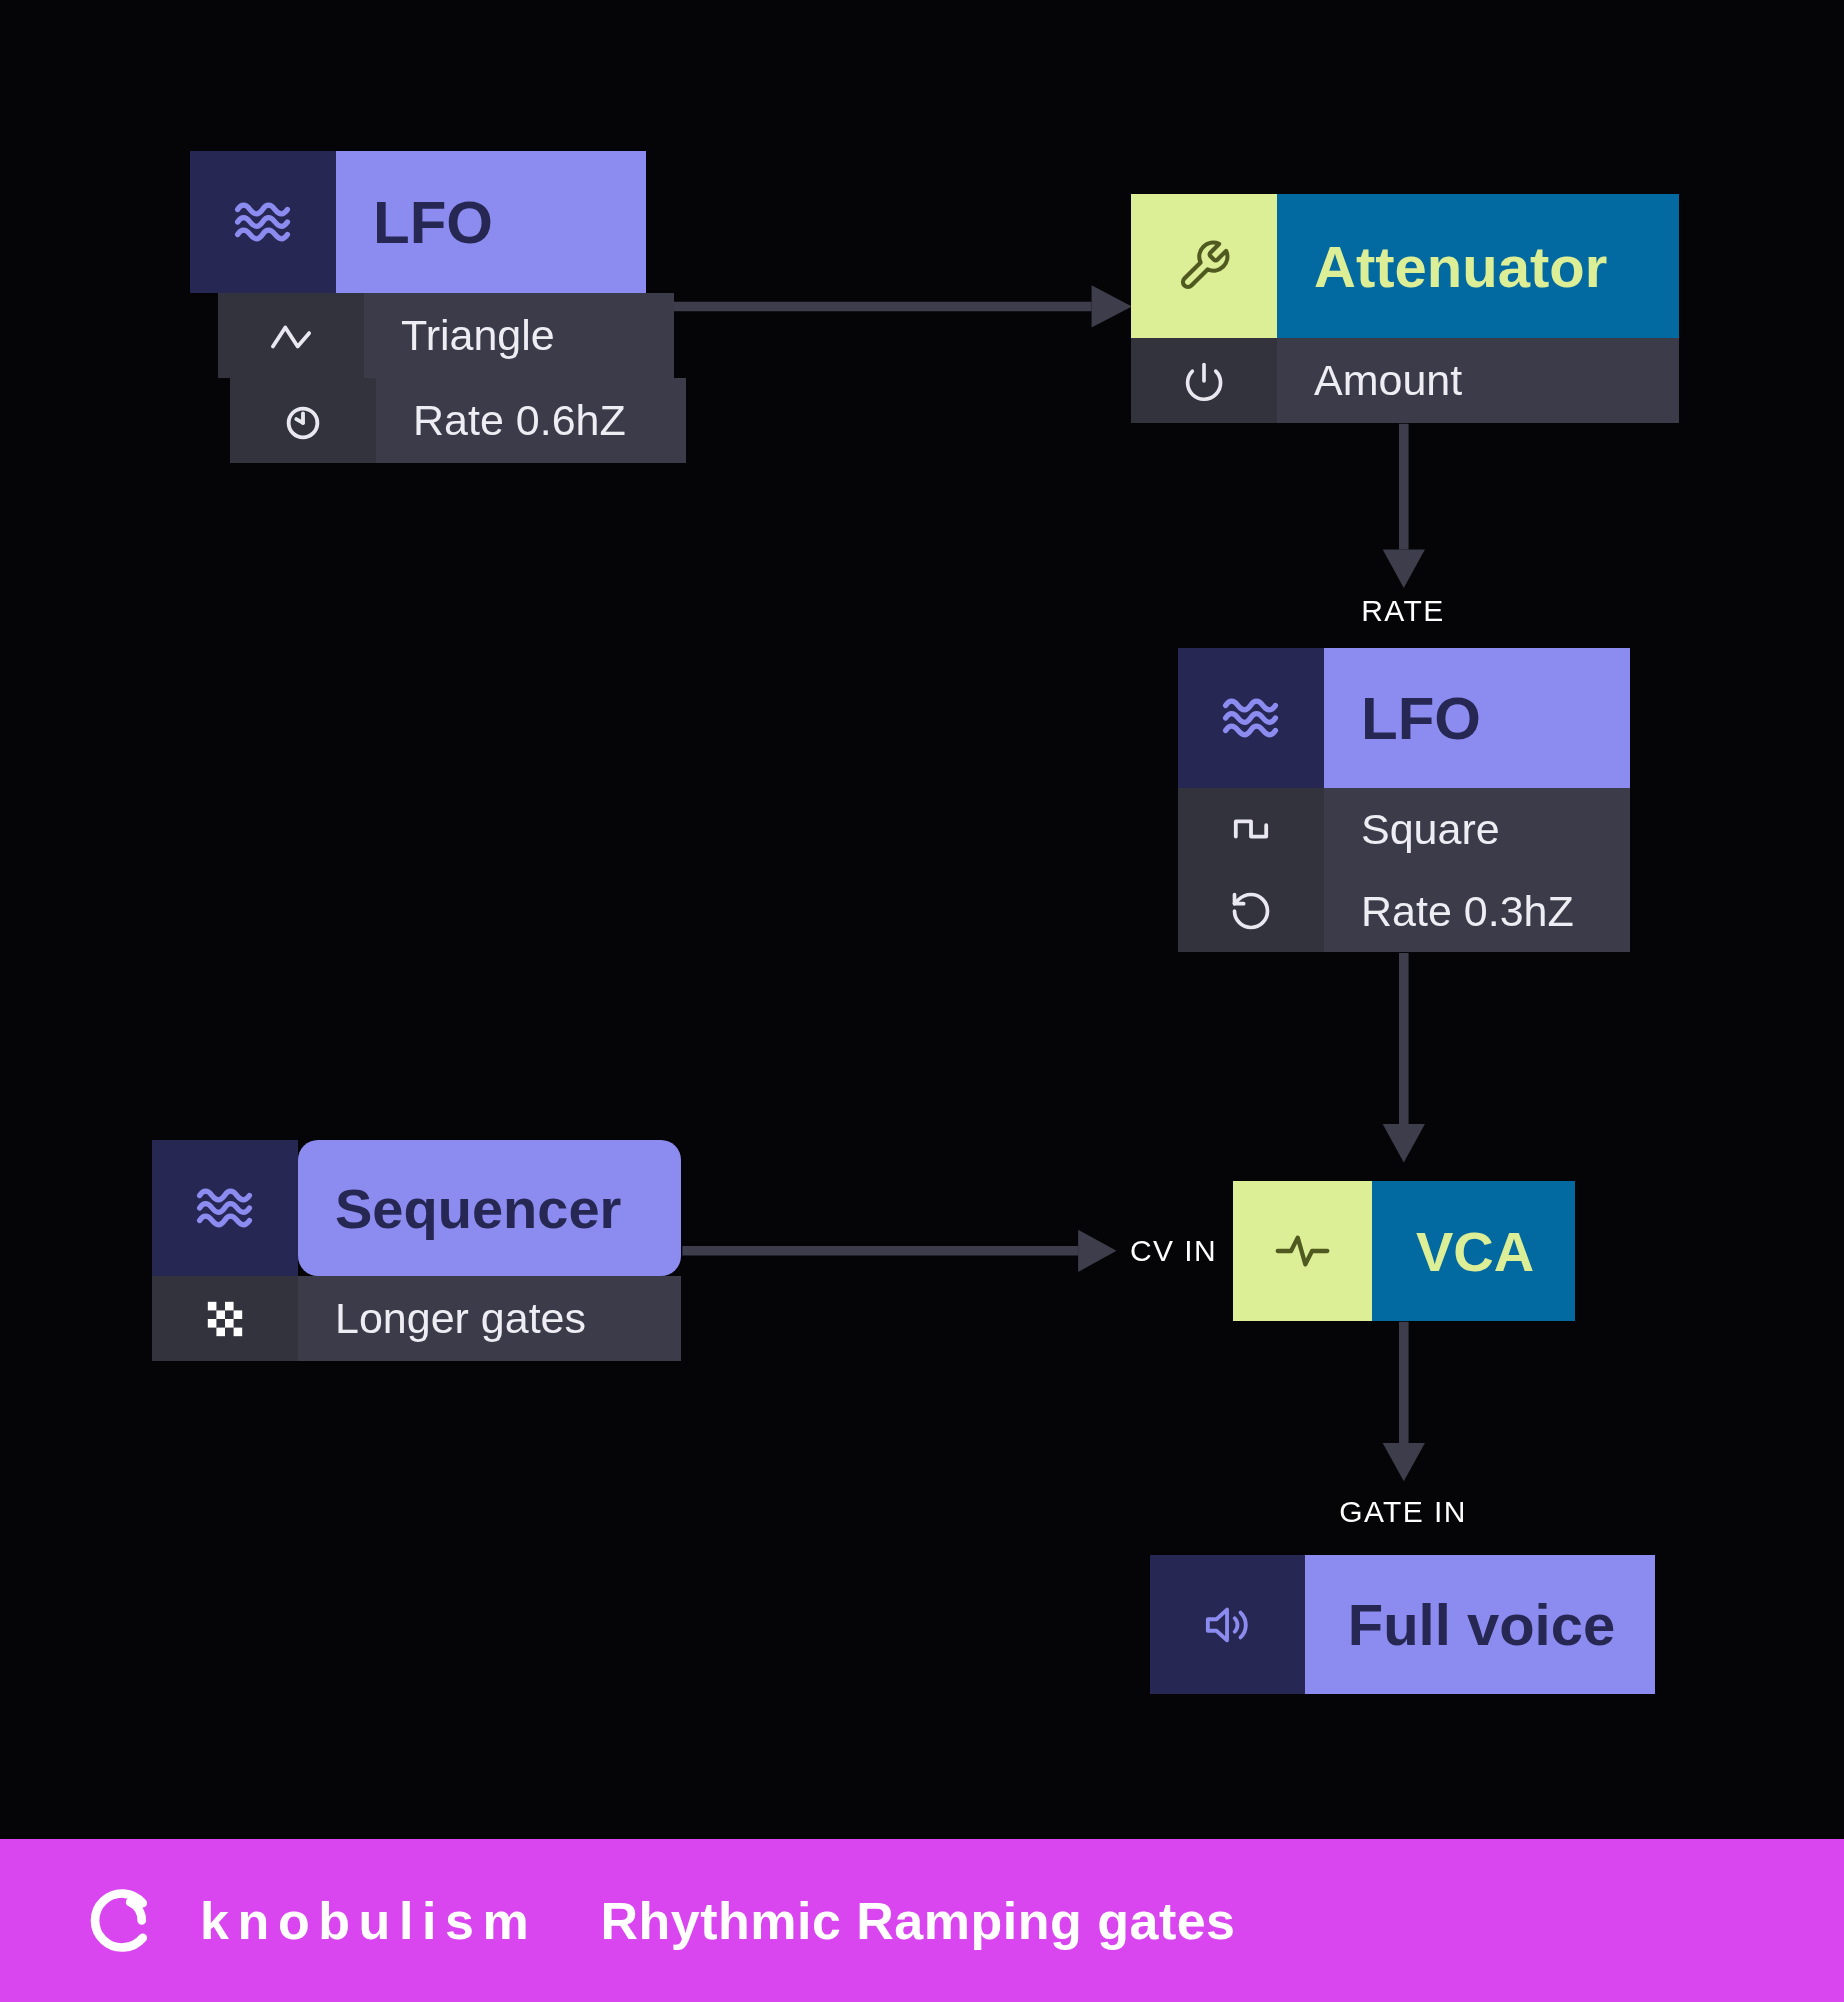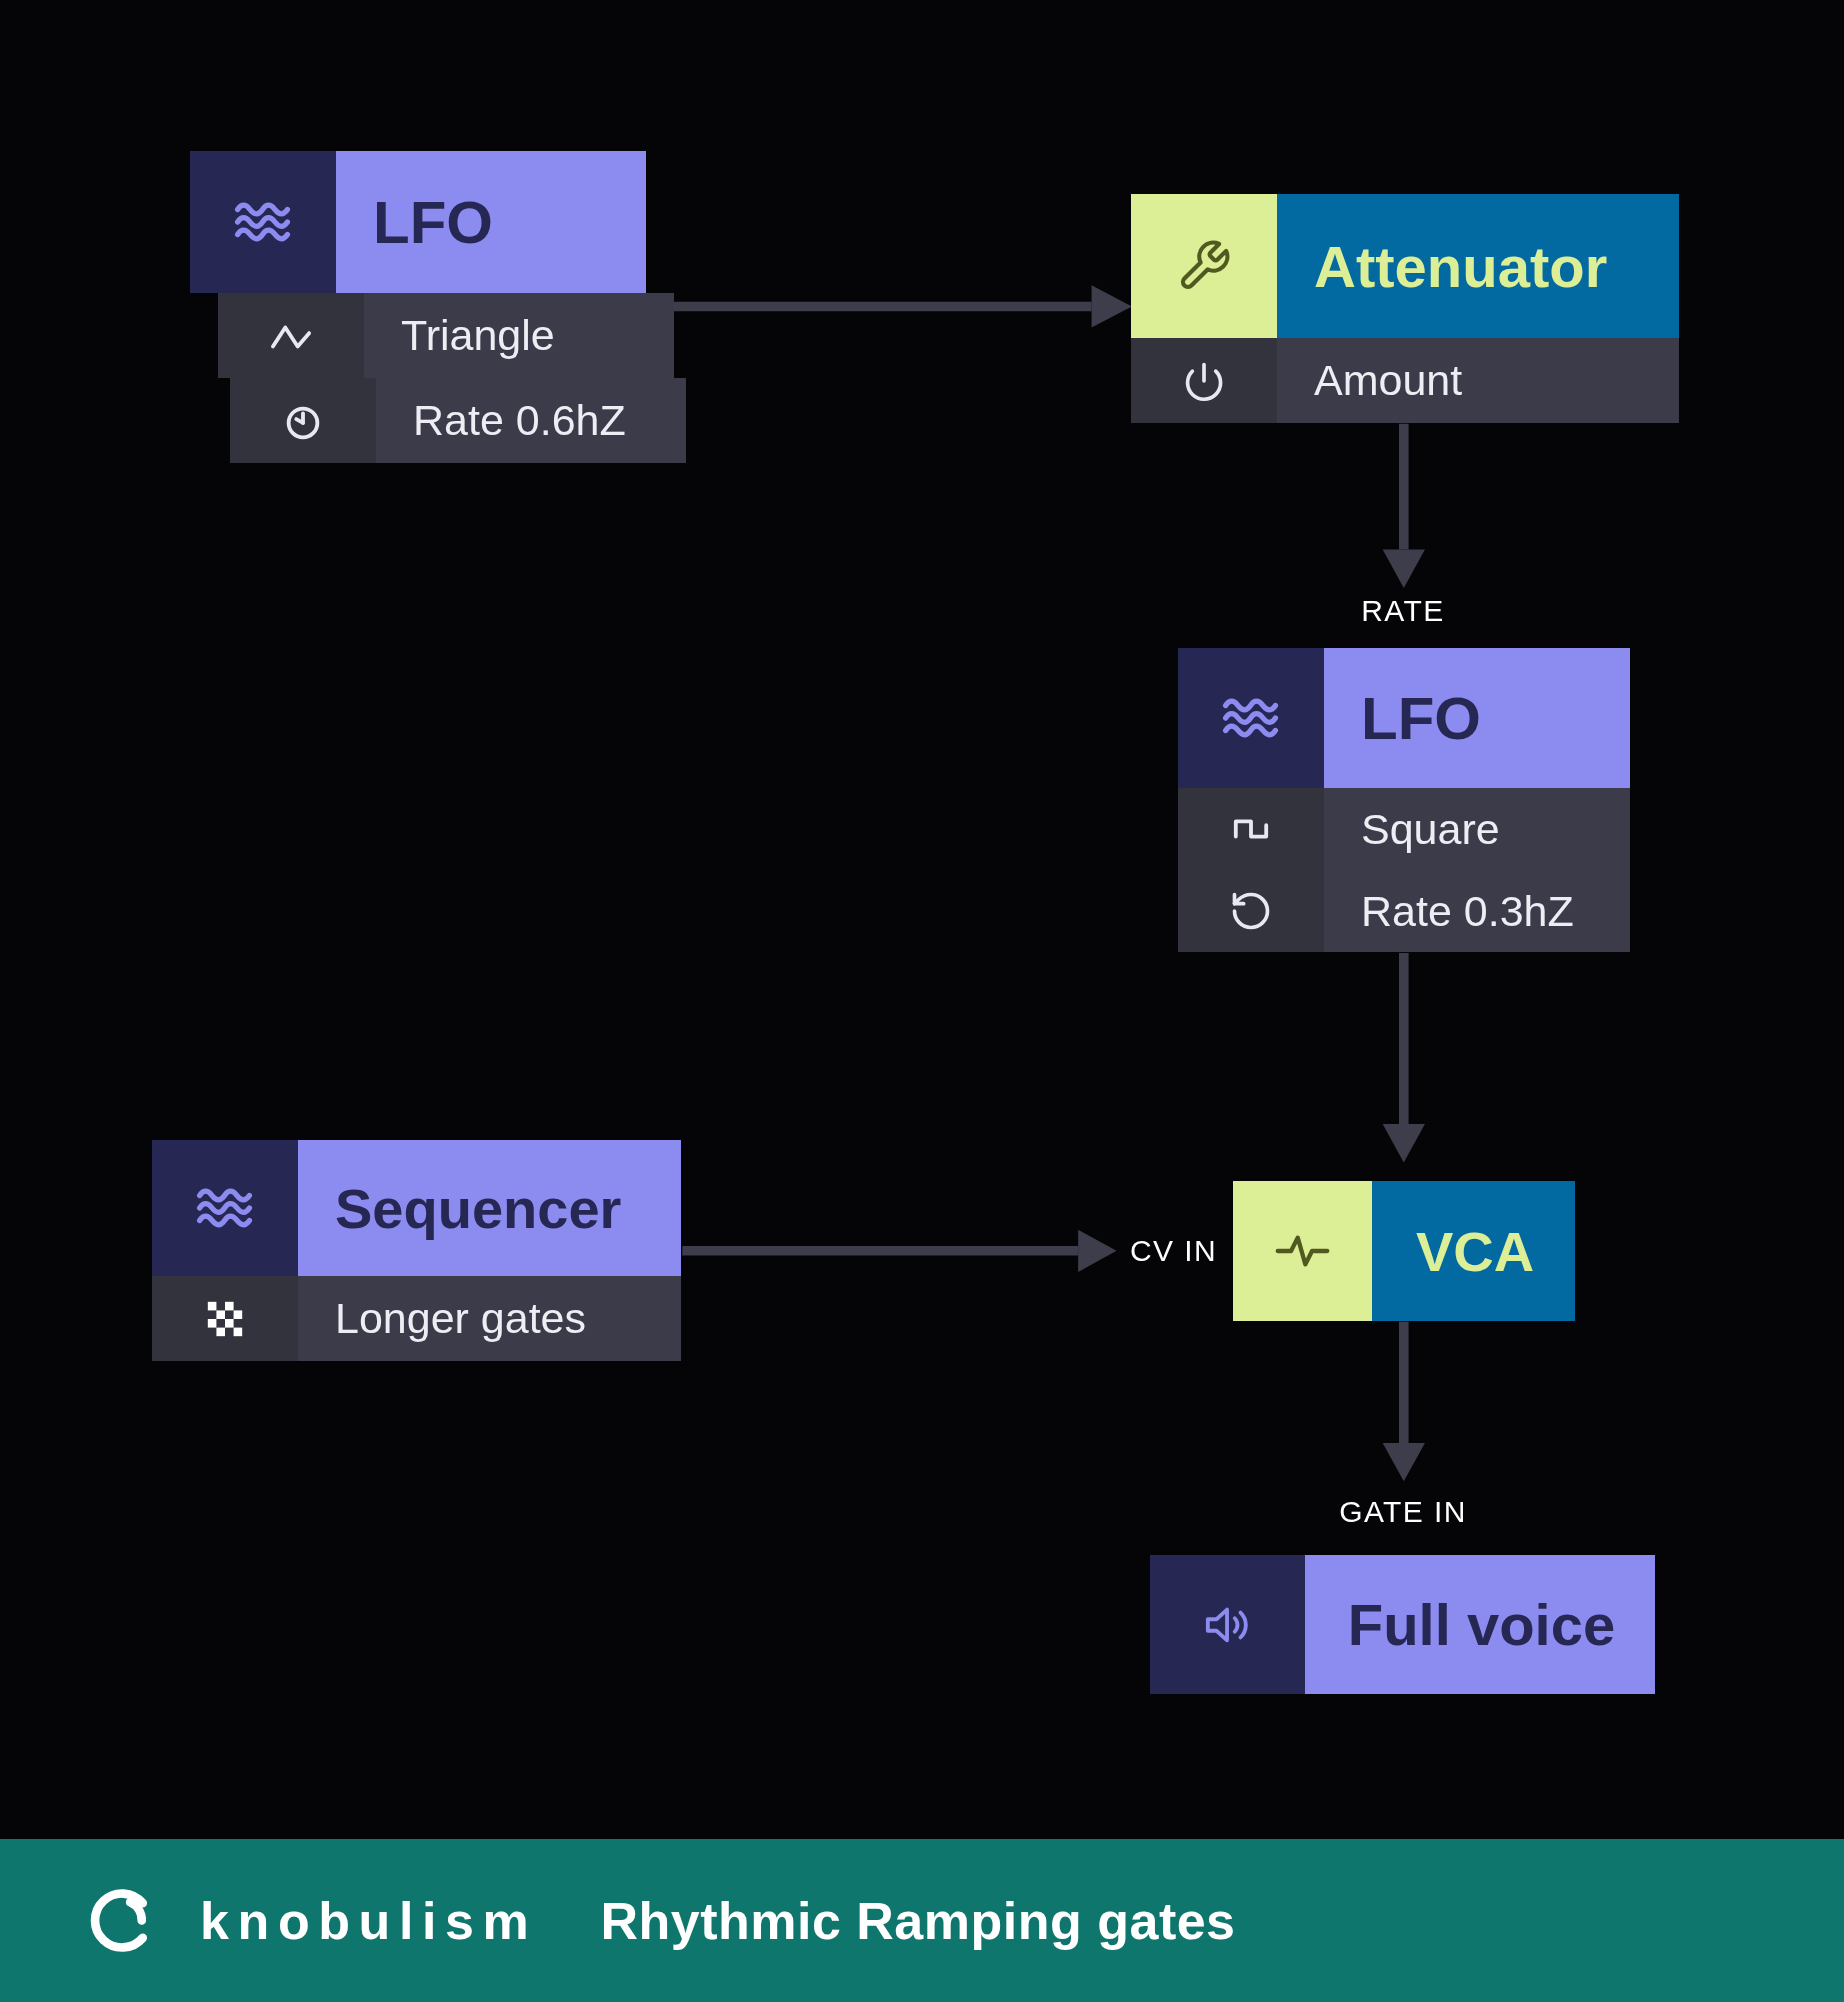--- a/index.html
+++ b/index.html
@@ -16,21 +16,21 @@
   .ricell{display:flex;align-items:center;justify-content:center;flex:0 0 auto;background:#33333e;}
   .rlabel{flex:1;display:flex;align-items:center;padding-left:37px;background:#3b3b49;
           color:#eeedf4;font-size:43px;font-weight:400;}
   .purple-bg{background:#8c8cf0;color:#272754;}
   .navy-bg{background:#272754;}
   .olive-bg{background:#0369a1;color:#dcee96;}
   .lime-bg{background:#dcee96;}
   .flowlabel{position:absolute;color:#ffffff;font-size:30px;letter-spacing:1.4px;font-weight:400;}
   .center{justify-content:center;padding-left:3px;}
   .footer{
-    position:absolute;left:0;top:1839px;width:1845px;height:163px;background:#0f766e;
+    position:absolute;left:0;top:1839px;width:1845px;height:163px;background:#d946ef;
     display:flex;align-items:center;padding-left:81px;box-sizing:border-box;
   }
   .brand{color:#ffffff;font-size:52px;font-weight:700;letter-spacing:8.6px;margin-left:38px;}
   .footer-title{color:#ffffff;font-size:52px;font-weight:700;margin-left:63px;letter-spacing:0.5px;}
 </style>
 </head>
 <body>
 
 <div class="canvas">
 
@@ -139,21 +139,21 @@
 
   <div class="node" style="left:152px;top:1140px;width:529px;">
     <div class="hdr" style="height:136px;">
       <div class="icell navy-bg" style="width:146px;">
         <svg width="69" height="50" viewBox="0 0 72 52" fill="none" stroke="#8c8cf0" stroke-width="5.5" stroke-linecap="round">
           <path d="M9,13 q6,-9 13,0 t13,0 t13,0 t13,0"></path>
           <path d="M9,26 q6,-9 13,0 t13,0 t13,0 t13,0"></path>
           <path d="M9,39 q6,-9 13,0 t13,0 t13,0 t13,0"></path>
         </svg>
       </div>
-      <div class="hlabel purple-bg" style="font-size:56px;">Sequencer</div>
+      <div class="hlabel purple-bg" style="font-size:56px;border-radius:20px;">Sequencer</div>
     </div>
     <div class="row" style="height:85px;">
       <div class="ricell" style="width:146px;">
         <svg width="42" height="42" viewBox="0 0 44 44">
           <g fill="#ffffff">
             <rect x="4" y="4" width="9" height="9"></rect>
             <rect x="22" y="4" width="9" height="9"></rect>
             <rect x="13" y="13" width="9" height="9"></rect>
             <rect x="31" y="13" width="9" height="9"></rect>
             <rect x="4" y="22" width="9" height="9"></rect>

